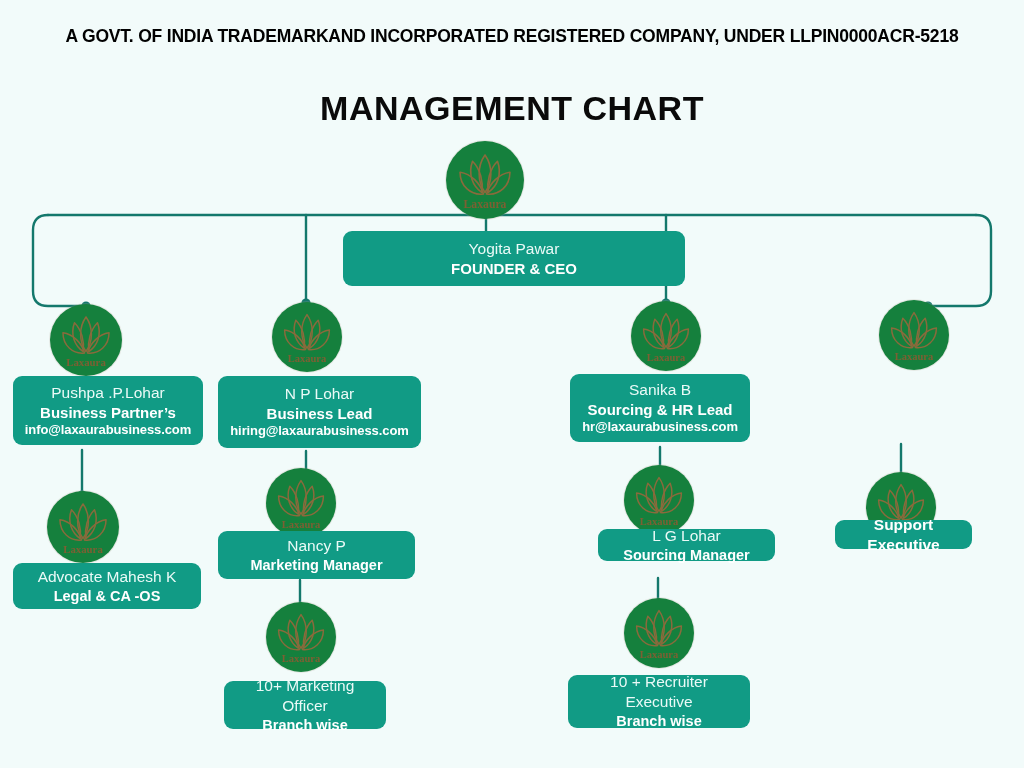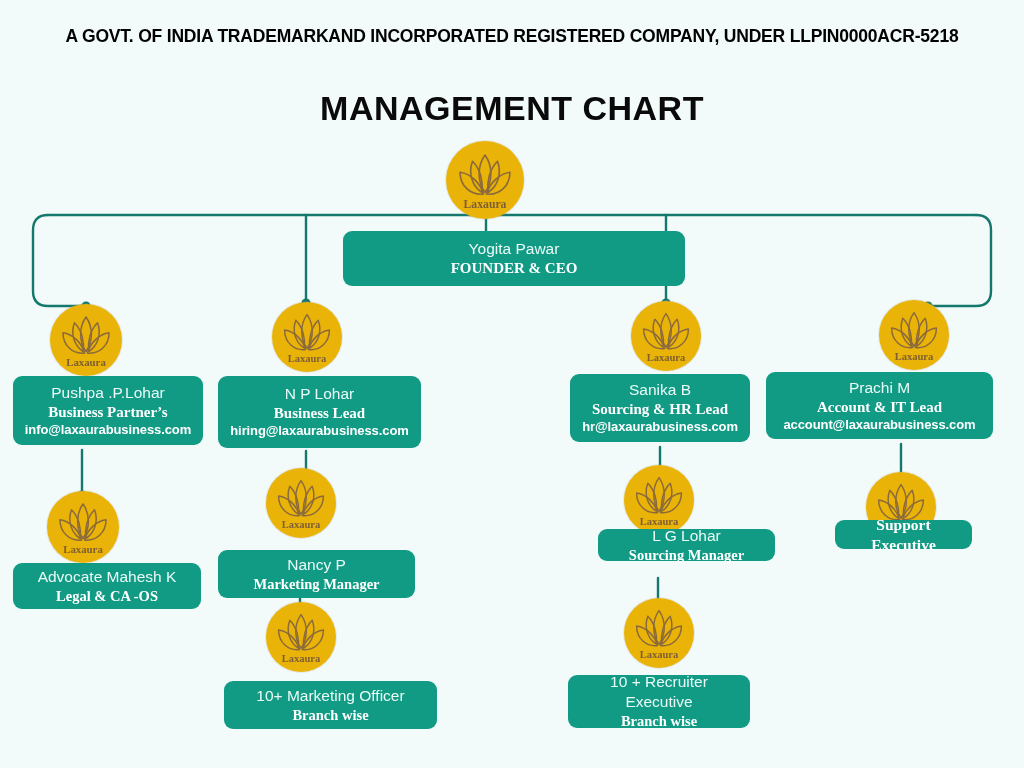--- a/index.html
+++ b/index.html
@@ -32,21 +32,21 @@
     color:#0a0a0a;
   }
 
   
   #wires{position:absolute;left:0;top:0;width:1024px;height:768px;}
 
   
   .logo{
     position:absolute;
     border-radius:50%;
-    background:#eab308;
+    background:#15803d;
     box-shadow:0 0 0 1px rgba(180,170,150,.22);
     display:flex;align-items:center;justify-content:center;
   }
   .logo svg{display:block;width:100%;height:100%;}
 
   
   .node{
     position:absolute;
     background:#119b85;
     border-radius:9px;
@@ -54,21 +54,21 @@
     text-align:center;
     display:flex;
     flex-direction:column;
     align-items:center;
     justify-content:center;
     box-sizing:border-box;
     padding:6px 8px;
     line-height:1.28;
   }
   .node .ln-name{font-size:15.5px;font-weight:400;color:#eafaf7;}
-  .node .ln-role{font-size:15px;font-weight:bold;color:#ffffff;font-family:Liberation Serif, serif;}
+  .node .ln-role{font-size:15px;font-weight:bold;color:#ffffff;}
   .node .ln-mail{font-size:13px;font-weight:bold;color:#ffffff;letter-spacing:-0.1px;}
   .node.small .ln-role{font-size:14.5px;}
   .node.solo .ln-role{font-size:15.5px;}
 </style>
 </head>
 <body>
 
 <div id="stage">
 
   <div class="banner">A GOVT. OF INDIA TRADEMARKAND INCORPORATED  REGISTERED COMPANY, UNDER LLPIN0000ACR-5218</div>
@@ -267,46 +267,41 @@
     <span class="ln-role">Business Lead</span>
     <span class="ln-mail">hiring@laxaurabusiness.com</span>
   </div>
 
   <div class="node" style="left:570px;top:374px;width:180px;height:68px;">
     <span class="ln-name">Sanika B</span>
     <span class="ln-role">Sourcing &amp; HR Lead</span>
     <span class="ln-mail">hr@laxaurabusiness.com</span>
   </div>
 
-  <div class="node" style="left:766px;top:372px;width:227px;height:67px;">
-    <span class="ln-name">Prachi M</span>
-    <span class="ln-role">Account &amp;  IT Lead</span>
-    <span class="ln-mail">account@laxaurabusiness.com</span>
-  </div>
 
   <div class="node small" style="left:13px;top:563px;width:188px;height:46px;">
     <span class="ln-name">Advocate Mahesh K</span>
     <span class="ln-role">Legal &amp; CA  -OS</span>
   </div>
 
-  <div class="node small" style="left:218px;top:550px;width:197px;height:48px;">
+  <div class="node small" style="left:218px;top:531px;width:197px;height:48px;">
     <span class="ln-name">Nancy P</span>
     <span class="ln-role">Marketing Manager</span>
   </div>
 
   <div class="node small" style="left:598px;top:529px;width:177px;height:32px;">
     <span class="ln-name">L G Lohar</span>
     <span class="ln-role">Sourcing Manager</span>
   </div>
 
   <div class="node solo" style="left:835px;top:520px;width:137px;height:29px;">
     <span class="ln-role">Support Executive</span>
   </div>
 
-  <div class="node small" style="left:224px;top:681px;width:213px;height:48px;">
+  <div class="node small" style="left:224px;top:681px;width:162px;height:48px;">
     <span class="ln-name">10+ Marketing Officer</span>
     <span class="ln-role">Branch wise</span>
   </div>
 
   <div class="node small" style="left:568px;top:675px;width:182px;height:53px;">
     <span class="ln-name">10 + Recruiter Executive</span>
     <span class="ln-role">Branch wise</span>
   </div>
 
 </div>

